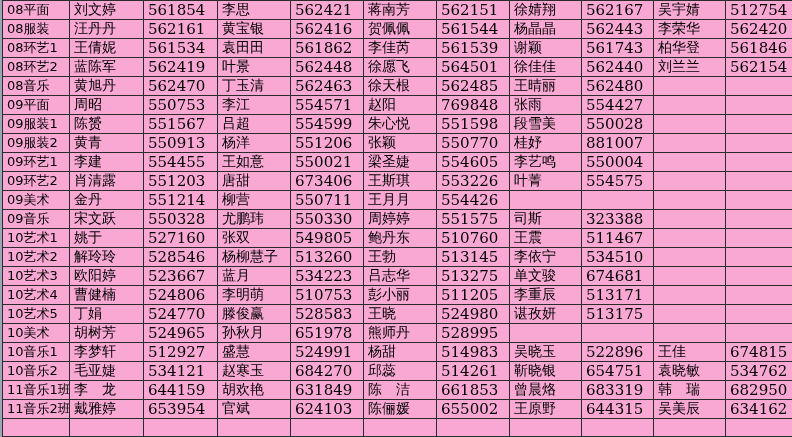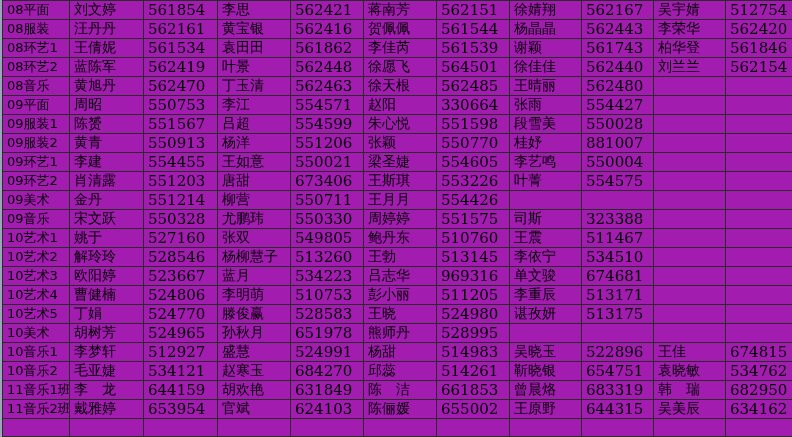--- a/index.html
+++ b/index.html
@@ -1,20 +1,20 @@
 <!DOCTYPE html>
 <html><head>
 <meta charset="utf-8">
 <style>
   html,body{margin:0;padding:0;background:#ffffff;}
   .sheet{
     position:relative;
     width:792px;height:437px;
     overflow:hidden;
-    background:#a21caf;
+    background:#f9a8d4;
     border-left:2px solid #9aa7b8;
     box-sizing:border-box;
     font-family:"DejaVu Sans", sans-serif;
   }
   table.grid{
     border-collapse:collapse;
     table-layout:fixed;
     width:792px;
   }
   table.grid td{
@@ -128,21 +128,21 @@
           <td class="name"></td>
           <td class="id"></td>
         </tr>
         <tr>
           <td class="class">09平面</td>
           <td class="name">周昭</td>
           <td class="id">550753</td>
           <td class="name">李江</td>
           <td class="id">554571</td>
           <td class="name">赵阳</td>
-          <td class="id">330664</td>
+          <td class="id">769848</td>
           <td class="name">张雨</td>
           <td class="id">554427</td>
           <td class="name"></td>
           <td class="id"></td>
         </tr>
         <tr>
           <td class="class">09服装1</td>
           <td class="name">陈赟</td>
           <td class="id">551567</td>
           <td class="name">吕超</td>
@@ -245,21 +245,21 @@
           <td class="name"></td>
           <td class="id"></td>
         </tr>
         <tr>
           <td class="class">10艺术3</td>
           <td class="name">欧阳婷</td>
           <td class="id">523667</td>
           <td class="name">蓝月</td>
           <td class="id">534223</td>
           <td class="name">吕志华</td>
-          <td class="id">969316</td>
+          <td class="id">513275</td>
           <td class="name">单文骏</td>
           <td class="id">674681</td>
           <td class="name"></td>
           <td class="id"></td>
         </tr>
         <tr>
           <td class="class">10艺术4</td>
           <td class="name">曹健楠</td>
           <td class="id">524806</td>
           <td class="name">李明萌</td>

